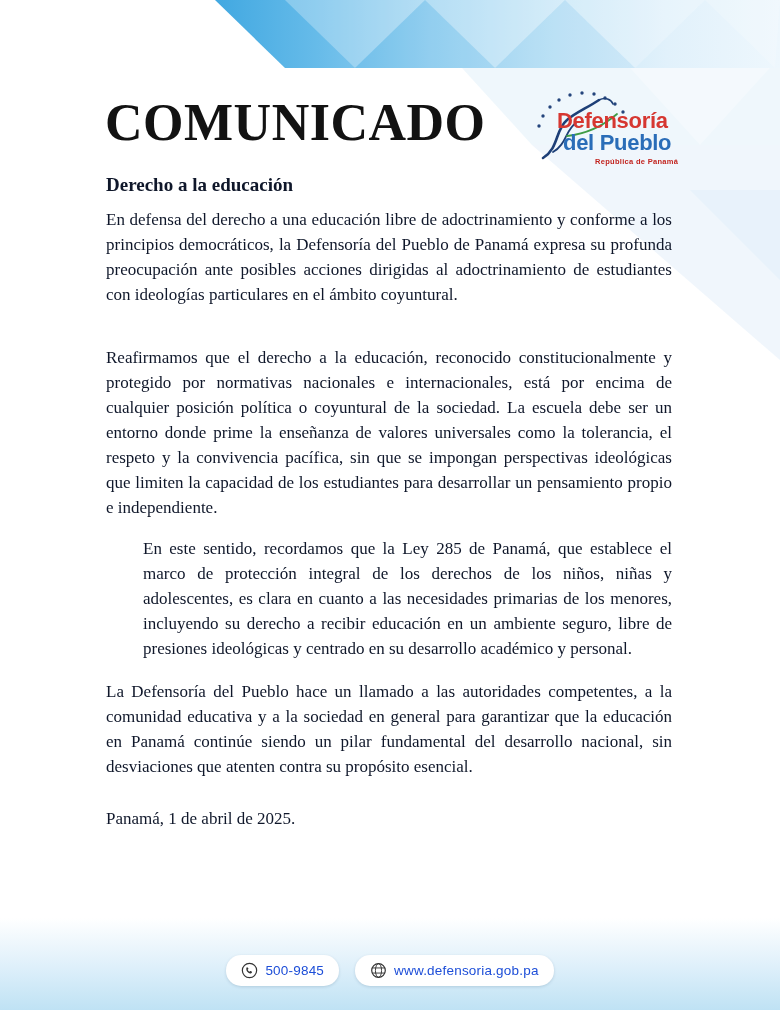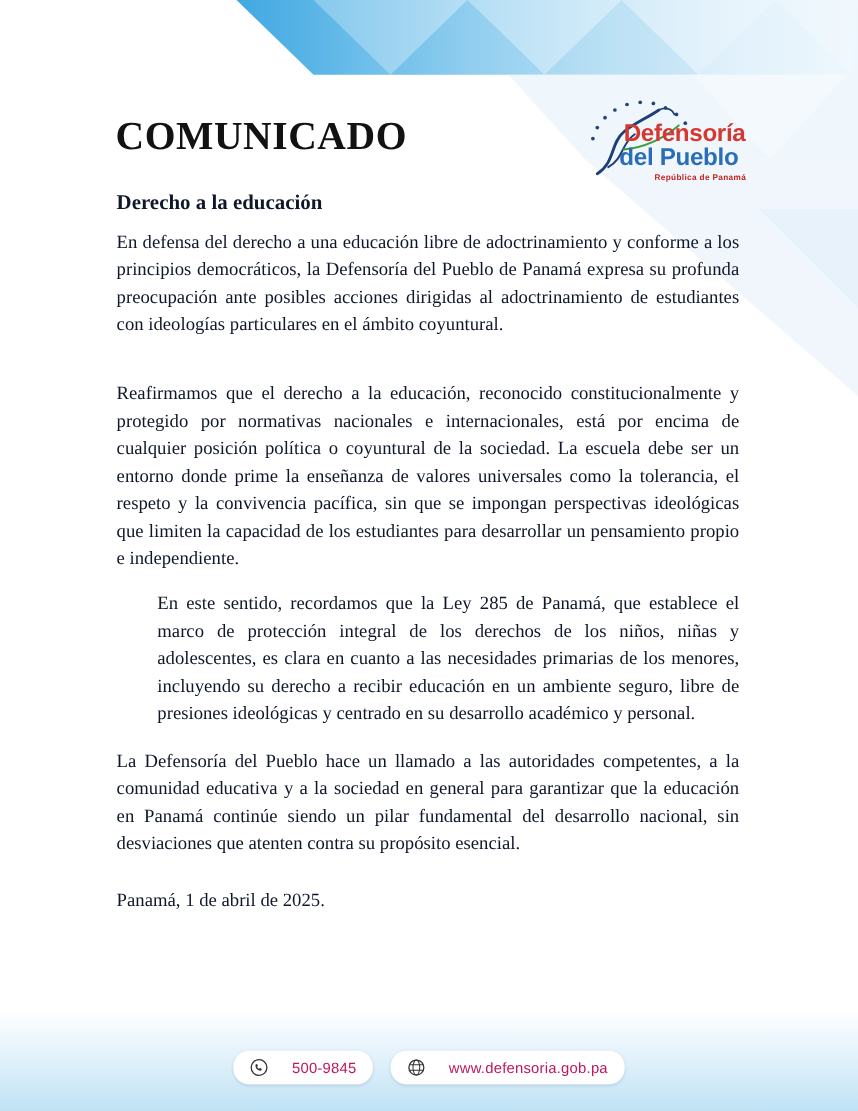--- a/index.html
+++ b/index.html
@@ -10,27 +10,27 @@
     background:#ffffff;
     overflow:hidden;
     font-family:"Liberation Serif", serif;
   }
   
   .top-decor{position:absolute;top:0;right:0;width:570px;height:470px;pointer-events:none;}
   
   .title{
     position:absolute;left:105px;top:100px;
     font-family:"Liberation Serif", serif;
-    font-size:36px;font-weight:700;letter-spacing:.5px;
+    font-size:52px;font-weight:700;letter-spacing:.5px;
     color:#121212;line-height:46px;
   }
   
   .logo{position:absolute;left:515px;top:78px;width:175px;height:95px;}
   .logo svg{position:absolute;left:0;top:0;}
-  .logo-l1{position:absolute;left:52px;top:32px;font-family:"Liberation Sans",sans-serif;
+  .logo-l1{position:absolute;left:42px;top:32px;font-family:"Liberation Sans",sans-serif;
     font-size:22px;font-weight:700;letter-spacing:-.3px;line-height:22px;}
   .logo-l2{position:absolute;left:48px;top:54px;font-family:"Liberation Sans",sans-serif;
     font-size:22px;font-weight:700;letter-spacing:-.3px;line-height:22px;}
   .logo-l3{position:absolute;left:80px;top:79px;font-family:"Liberation Sans",sans-serif;
     font-size:7.5px;font-weight:700;letter-spacing:.3px;}
   
   .column{position:absolute;left:106px;top:174px;width:566px;color:#0f172a;}
   .heading{font-size:19px;font-weight:700;line-height:22px;margin:0;}
   .para{
     font-size:17px;line-height:25px;margin:0;
@@ -45,24 +45,24 @@
   
   .footer-band{
     position:absolute;left:0;right:0;bottom:0;height:92px;
     background:linear-gradient(180deg, rgba(255,255,255,0) 0%, #ddeffa 55%, #bfe2f4 100%);
   }
   .pill-row{
     position:absolute;left:0;right:0;bottom:24px;
     display:flex;justify-content:center;align-items:center;gap:16px;
   }
   .pill{
-    display:flex;align-items:center;gap:21px;
+    display:flex;align-items:center;gap:7px;
     background:#ffffff;border-radius:15px;height:29px;padding:0 14px;
     box-shadow:0 1px 3px rgba(40,80,110,.18);
-    font-family:"Liberation Sans",sans-serif;font-size:13.5px;color:#be185d;
+    font-family:"Liberation Sans",sans-serif;font-size:13.5px;color:#1d4ed8;
     letter-spacing:.2px;cursor:pointer;border:1px solid rgba(255,255,255,.6);
   }
   .pill svg{display:block;}
 </style>
 </head>
 <body>
 
 <div class="page">
 
   <svg class="top-decor" viewBox="0 0 570 470" xmlns="http://www.w3.org/2000/svg" aria-hidden="true">

